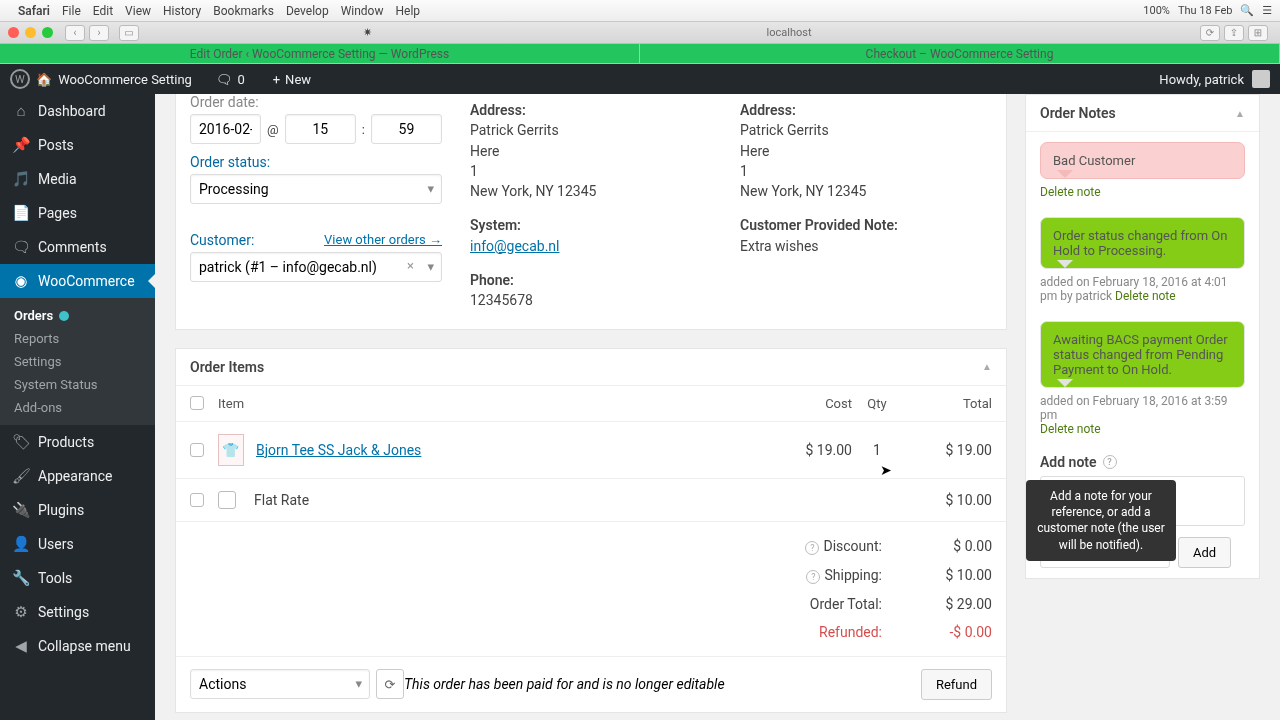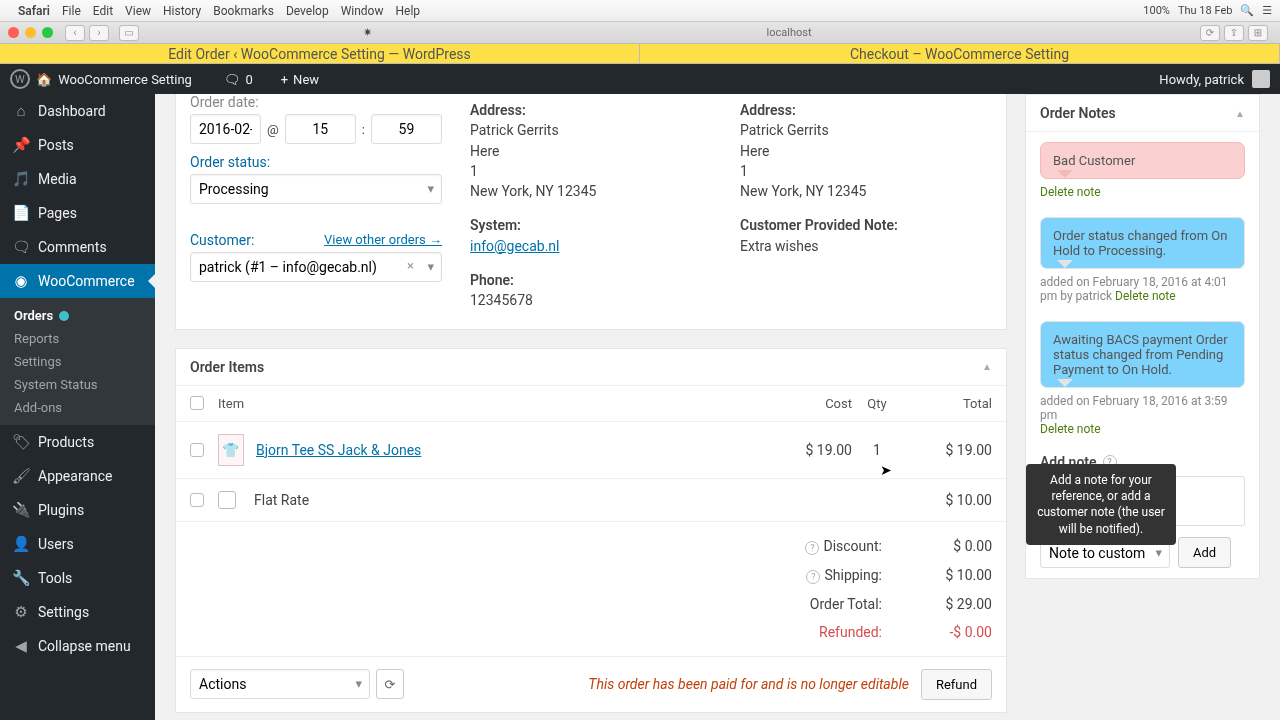--- a/index.html
+++ b/index.html
@@ -11,26 +11,26 @@
 .mac-menubar .spacer{flex:1}
 .mac-menubar .right-item{margin-left:8px;font-size:11px}
 .browser-chrome{height:22px;background:linear-gradient(#e6e6e6,#d6d6d6);display:flex;align-items:center;padding:0 8px;border-bottom:1px solid #bcbcbc;font-size:11px}
 .traffic{display:flex;gap:6px;margin-right:12px}
 .traffic span{width:11px;height:11px;border-radius:50%}
 .tl-red{background:#ff5f56}
 .tl-ylw{background:#ffbd2e}
 .tl-grn{background:#27c93f}
 .nav-btn{width:20px;height:16px;border:1px solid #bbb;border-radius:3px;margin-right:4px;background:#f5f5f5;display:flex;align-items:center;justify-content:center;color:#888;font-size:10px}
 .urlbar{flex:1;margin:0 10px;text-align:center;color:#6a6a6a}
-.tabs{height:20px;background:#fde047;display:flex;font-size:14px;border-bottom:1px solid #bcbcbc}
+.tabs{height:20px;background:#22c55e;display:flex;font-size:12px;border-bottom:1px solid #bcbcbc}
 .tab{flex:1;display:flex;align-items:center;justify-content:center;color:#555;border-right:1px solid #bcbcbc}
 .wp-bar{height:30px;background:#23282d;color:#eee;display:flex;align-items:center;padding:0 10px;font-size:13px}
 .wp-bar .wp-logo{width:20px;height:20px;border:2px solid #999;border-radius:50%;margin-right:6px;display:flex;align-items:center;justify-content:center;font-size:11px;color:#999}
 .wp-bar .home-icon{margin-right:6px}
-.wp-bar .site{margin-right:18px}
+.wp-bar .site{margin-right:10px}
 .wp-bar .sep{margin:0 14px;display:flex;align-items:center;gap:5px}
 .wp-bar .spacer{flex:1}
 .wp-bar .avatar{width:18px;height:18px;background:#ccc;margin-left:8px;border-radius:2px}
 .main{display:flex;height:626px}
 .sidebar{width:155px;background:#23282d;color:#eee;padding-top:0;overflow:hidden}
 .sb-item{padding:8px 12px;display:flex;align-items:center;gap:8px;font-size:14px;color:#eee;cursor:pointer}
 .sb-item.active{background:#0073aa;color:#fff;position:relative}
 .sb-item.active::after{content:"";position:absolute;right:-1px;top:50%;margin-top:-8px;border:8px solid transparent;border-right-color:#f1f1f1}
 .sb-sub{background:#32373c;padding:6px 0}
 .sb-sub .sub{padding:4px 12px 4px 14px;font-size:13px;color:#a0a5aa;cursor:pointer}
@@ -71,26 +71,26 @@
 .ico-ship{width:18px;height:18px;border:1px solid #bbb;margin-right:18px;border-radius:3px}
 .totals{padding:10px 14px;font-size:14px}
 .trow{display:flex;justify-content:flex-end;padding:6px 0;gap:20px}
 .trow .tl{width:120px;text-align:right}
 .trow .tv{width:90px;text-align:right}
 .trow.ref .tl,.trow.ref .tv{color:#d54e4e}
 .qmark{display:inline-block;width:14px;height:14px;border:1px solid #bbb;border-radius:50%;font-size:9px;line-height:12px;text-align:center;color:#aaa;margin-right:4px}
 .foot{padding:12px 14px;display:flex;align-items:center;border-top:1px solid #eee}
 .foot .act{width:180px}
 .foot .reload{width:28px;height:30px;border:1px solid #ccc;border-radius:3px;margin-left:6px;display:flex;align-items:center;justify-content:center;color:#666}
-.foot .msg{flex:1;text-align:right;font-style:italic;color:#c2410c;font-size:14px;padding-right:12px}
+.foot .msg{flex:1;font-style:italic;color:#000000;font-size:14px;padding-right:12px}
 .btn{border:1px solid #ccc;border-radius:3px;padding:7px 14px;background:#f7f7f7;font-size:13px;cursor:pointer}
 .right-col{width:275px;padding-left:4px}
 .notes-panel{}
 .note{background:#fbd0d0;border:1px solid #f4baba;border-radius:7px;padding:10px 12px;margin:10px 14px 4px;font-size:13px;color:#555;position:relative}
-.note.sys{background:#7dd3fc;border-color:#e3e3e3}
+.note.sys{background:#84cc16;border-color:#e3e3e3}
 .note::after{content:"";position:absolute;left:16px;bottom:-8px;border:8px solid transparent;border-top-color:inherit}
 .note-meta{padding:2px 14px 8px;font-size:12px;color:#888}
 .del{color:#4d7c0f;cursor:pointer}
 .addnote{padding:10px 14px}
 .addnote .hrow{display:flex;align-items:center;gap:6px;font-size:14px;font-weight:600;margin-bottom:6px}
 .addnote textarea{width:100%;height:50px;border:1px solid #ddd;border-radius:3px;resize:none}
 .addnote .arow{display:flex;gap:8px;margin-top:8px;align-items:center}
 .addnote .asel{flex:0 0 auto}
 .tooltip{position:absolute;background:#333;color:#fff;font-size:12px;padding:8px 10px;border-radius:4px;width:150px;text-align:center;line-height:1.35;z-index:50}
 .tooltip::after{content:"";position:absolute;top:-6px;left:50%;margin-left:-6px;border:6px solid transparent;border-bottom-color:#333}
@@ -333,20 +333,20 @@
           <div class="addnote" style="position:relative">
             <div class="hrow">
                 <span>Add note</span>
                 <span class="qmark">?</span>
               </div>
             <textarea style=""></textarea>
             <div class="arow">
               <div class="select asel" style="width:130px"><input class="inp" value="Note to customer" style=""></div>
               <button class="btn">Add</button>
             </div>
-            <div class="tooltip" style="left:0;top:20px">Add a note for your reference, or add a customer note (the user will be notified).</div>
+            <div class="tooltip" style="left:0;top:36px">Add a note for your reference, or add a customer note (the user will be notified).</div>
           </div>
         </div>
       </div>
     </div>
     <span class="cursor" style="left:725px;top:368px">➤</span>
   </div>
 </div>
 
 </body></html>

